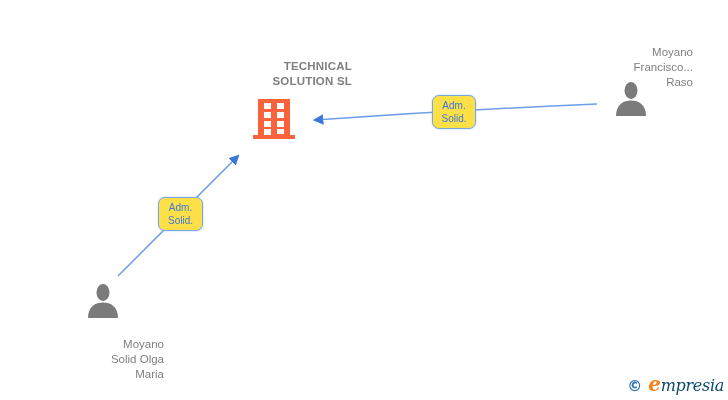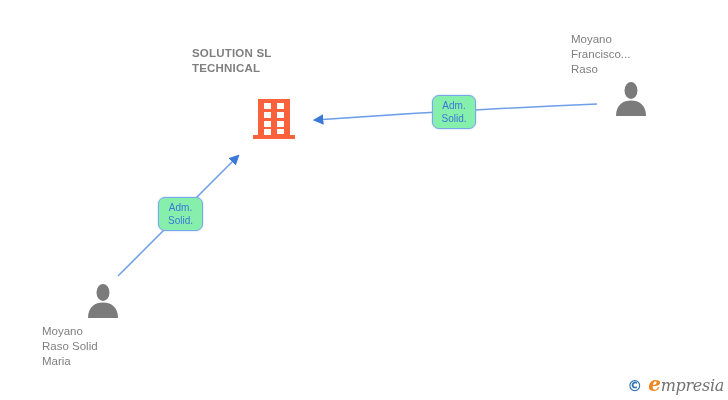--- a/index.html
+++ b/index.html
@@ -12,40 +12,41 @@
     font-family: "Liberation Sans", sans-serif;
   }
   .edges-layer {
     position: absolute;
     left: 0; top: 0;
     width: 728px; height: 400px;
     pointer-events: none;
   }
   .node-label {
     position: absolute;
-    text-align: left;
+    text-align: right;
     color: #7f7f7f;
     font-size: 11.5px;
     line-height: 15px;
+    margin-top: 13px;
   }
   .node-label span { display: block; }
   .company-label {
     left: 192px; top: 46px; width: 160px;
     font-weight: bold;
     letter-spacing: 0.2px;
   }
   .name-francisco { left: 571px; top: 32px; width: 122px; }
   .name-olga      { left: 42px;  top: 324px; width: 122px; }
   .icon-abs { position: absolute; }
   .building-icon { left: 252px; top: 98px; }
   .person-icon-francisco { left: 613px; top: 82px; }
   .person-icon-olga      { left: 85px;  top: 284px; }
   .edge-label {
     position: absolute;
-    background: #86efac;
+    background: #fde047;
     border: 1.5px solid #7aa7e8;
     border-radius: 7px;
     box-shadow: 0 0 2px rgba(109,158,235,0.55);
     color: #3c78d8;
     font-size: 10px;
     line-height: 13px;
     text-align: center;
     display: flex;
     flex-direction: column;
     justify-content: center;
@@ -72,42 +73,42 @@
     font-family: "DejaVu Serif", serif;
     font-style: italic;
     letter-spacing: -0.3px;
   }
   .brand-initial {
     color: #f08621;
     font-size: 20px;
     font-weight: bold;
   }
   .brand-rest {
-    color: #737373;
+    color: #0c4a6e;
     font-size: 16px;
   }
 </style>
 </head>
 <body>
 
 <div class="canvas">
 
   <svg class="edges-layer" width="728" height="400" viewBox="0 0 728 400" xmlns="http://www.w3.org/2000/svg">
     <defs>
       <marker id="arrowhead" viewBox="0 0 10 10" refX="8" refY="5" markerWidth="7" markerHeight="7" orient="auto-start-reverse">
         <path d="M0,0 L10,5 L0,10 z" fill="#3c78d8"></path>
       </marker>
     </defs>
     <path d="M 597 104 Q 455 110 315 120" fill="none" stroke="#6d9eeb" stroke-width="1.5" marker-end="url(#arrowhead)"></path>
     <path d="M 118 276 L 238 156" fill="none" stroke="#6d9eeb" stroke-width="1.5" marker-end="url(#arrowhead)"></path>
   </svg>
 
   <div class="node-label company-label">
+    <span>TECHNICAL</span>
     <span>SOLUTION SL</span>
-    <span>TECHNICAL</span>
   </div>
   <div class="icon-abs building-icon">
     <svg width="44" height="42" viewBox="0 0 44 42" xmlns="http://www.w3.org/2000/svg">
       <rect x="1" y="37" width="42" height="4" fill="#f9623a"></rect>
       <rect x="6" y="1" width="32" height="36" fill="#f9623a"></rect>
       <rect x="12" y="5" width="7" height="6" fill="#ffffff"></rect>
       <rect x="25" y="5" width="7" height="6" fill="#ffffff"></rect>
       <rect x="12" y="14" width="7" height="6" fill="#ffffff"></rect>
       <rect x="25" y="14" width="7" height="6" fill="#ffffff"></rect>
       <rect x="12" y="23" width="7" height="6" fill="#ffffff"></rect>
@@ -130,21 +131,21 @@
   </div>
 
   <div class="icon-abs person-icon-olga">
     <svg width="36" height="34" viewBox="0 0 36 34" xmlns="http://www.w3.org/2000/svg">
       <ellipse cx="18" cy="8.5" rx="6.5" ry="8.5" fill="#7b7b7b"></ellipse>
       <path d="M3,34 C3,22.5 10.5,18.5 18,18.5 C25.5,18.5 33,22.5 33,34 Z" fill="#7b7b7b"></path>
     </svg>
   </div>
   <div class="node-label name-olga">
     <span>Moyano</span>
-    <span>Raso Solid</span>
+    <span>Solid Olga</span>
     <span>Maria</span>
   </div>
 
   <div class="edge-label edge-label-1">
     <span>Adm.</span>
     <span>Solid.</span>
   </div>
   <div class="edge-label edge-label-2">
     <span>Adm.</span>
     <span>Solid.</span>

